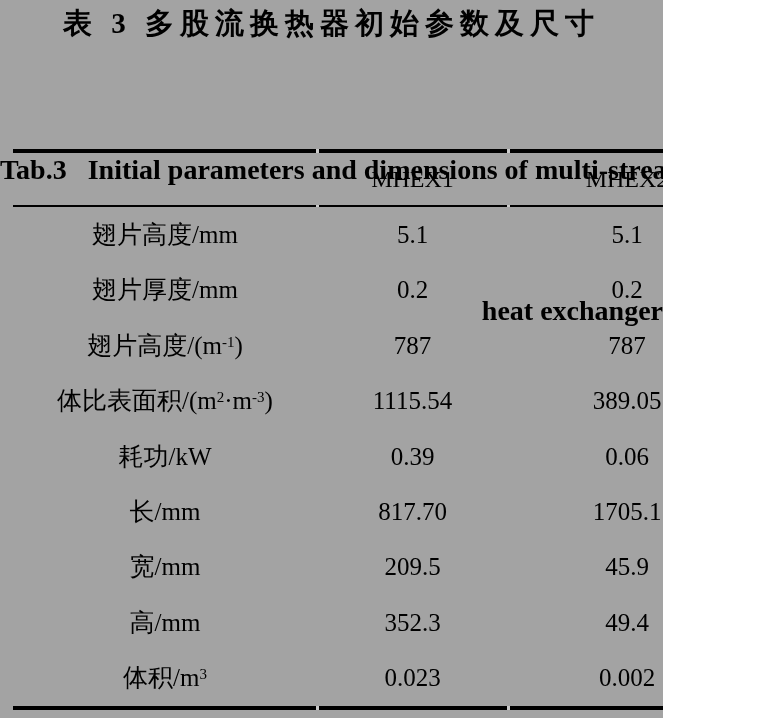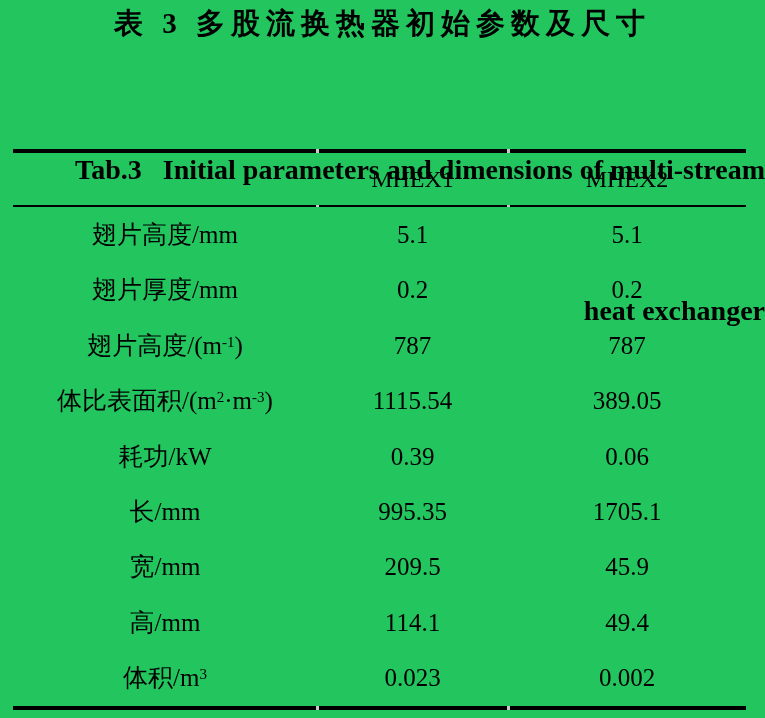--- a/index.html
+++ b/index.html
@@ -2,23 +2,23 @@
 <html><head>
 <meta charset="utf-8">
 <style>
   html, body {
     margin: 0;
     padding: 0;
     background: #ffffff;
   }
   .page {
     position: relative;
-    width: 765px;
+    width: 663px;
     height: 718px;
-    background: #22c55e;
+    background: #a3a3a3;
     color: #000000;
     font-family: "Liberation Serif", "DejaVu Serif", serif;
     overflow: hidden;
   }
   .title-zh {
     position: absolute;
     top: 4px;
     left: 0;
     right: 0;
     text-align: center;
@@ -124,33 +124,33 @@
   </div>
 
   <div class="row">
     <div class="cell"><span>耗功/kW</span></div>
     <div class="cell">0.39</div>
     <div class="cell">0.06</div>
   </div>
 
   <div class="row">
     <div class="cell"><span>长/mm</span></div>
-    <div class="cell">995.35</div>
+    <div class="cell">817.70</div>
     <div class="cell">1705.1</div>
   </div>
 
   <div class="row">
     <div class="cell"><span>宽/mm</span></div>
     <div class="cell">209.5</div>
     <div class="cell">45.9</div>
   </div>
 
   <div class="row">
     <div class="cell"><span>高/mm</span></div>
-    <div class="cell">114.1</div>
+    <div class="cell">352.3</div>
     <div class="cell">49.4</div>
   </div>
 
   <div class="row">
     <div class="cell"><span>体积/m</span><span class="sup">3</span></div>
     <div class="cell">0.023</div>
     <div class="cell">0.002</div>
   </div>
 </div>
 

